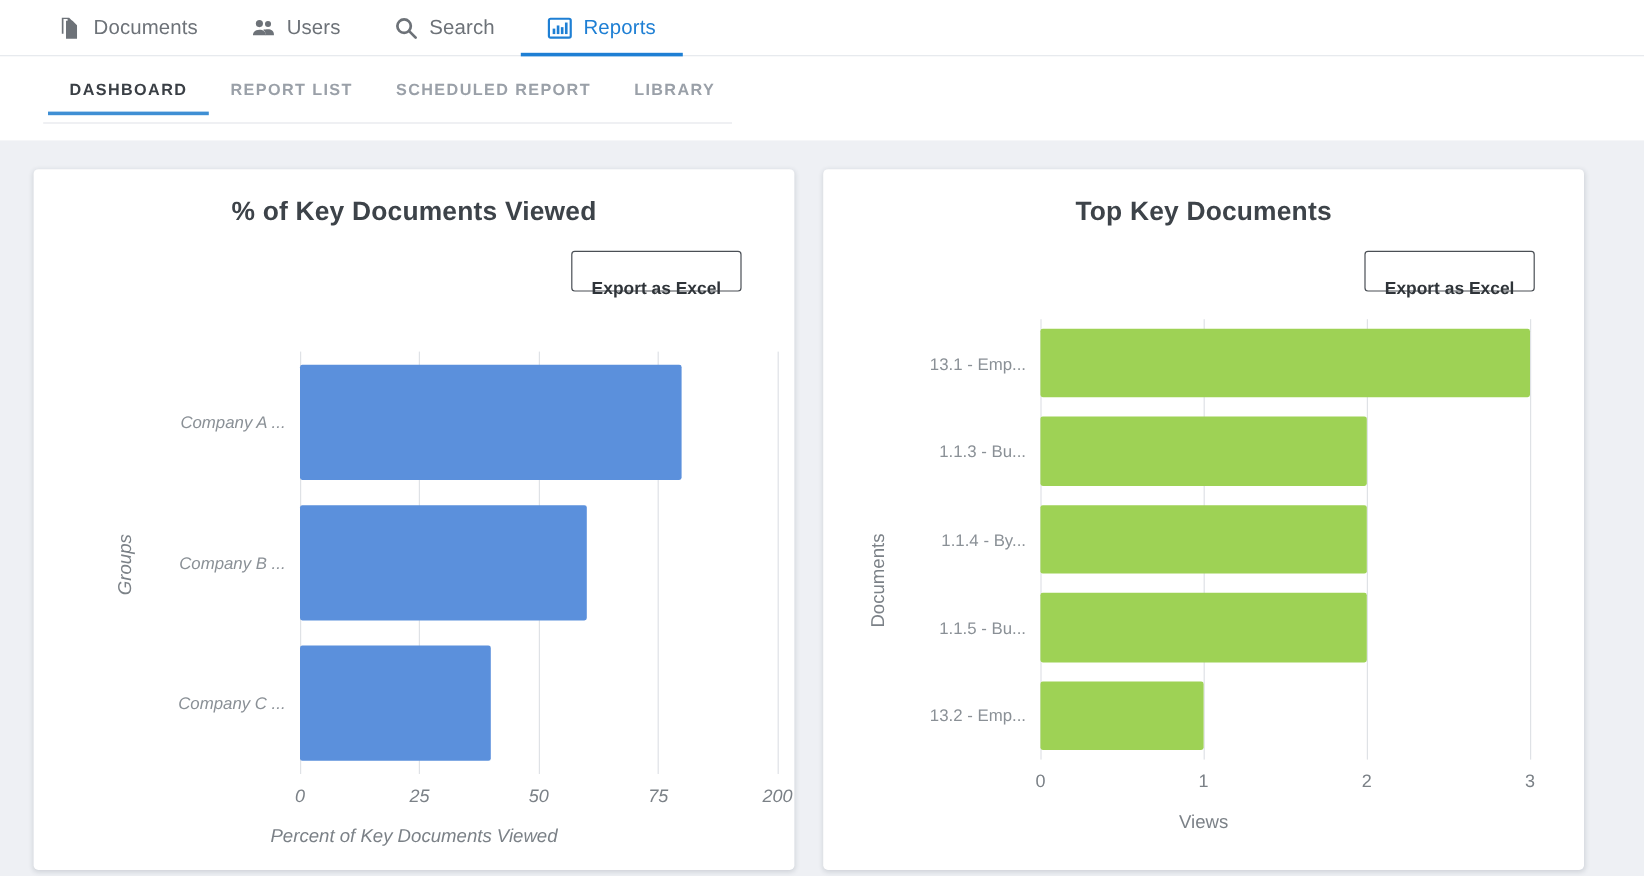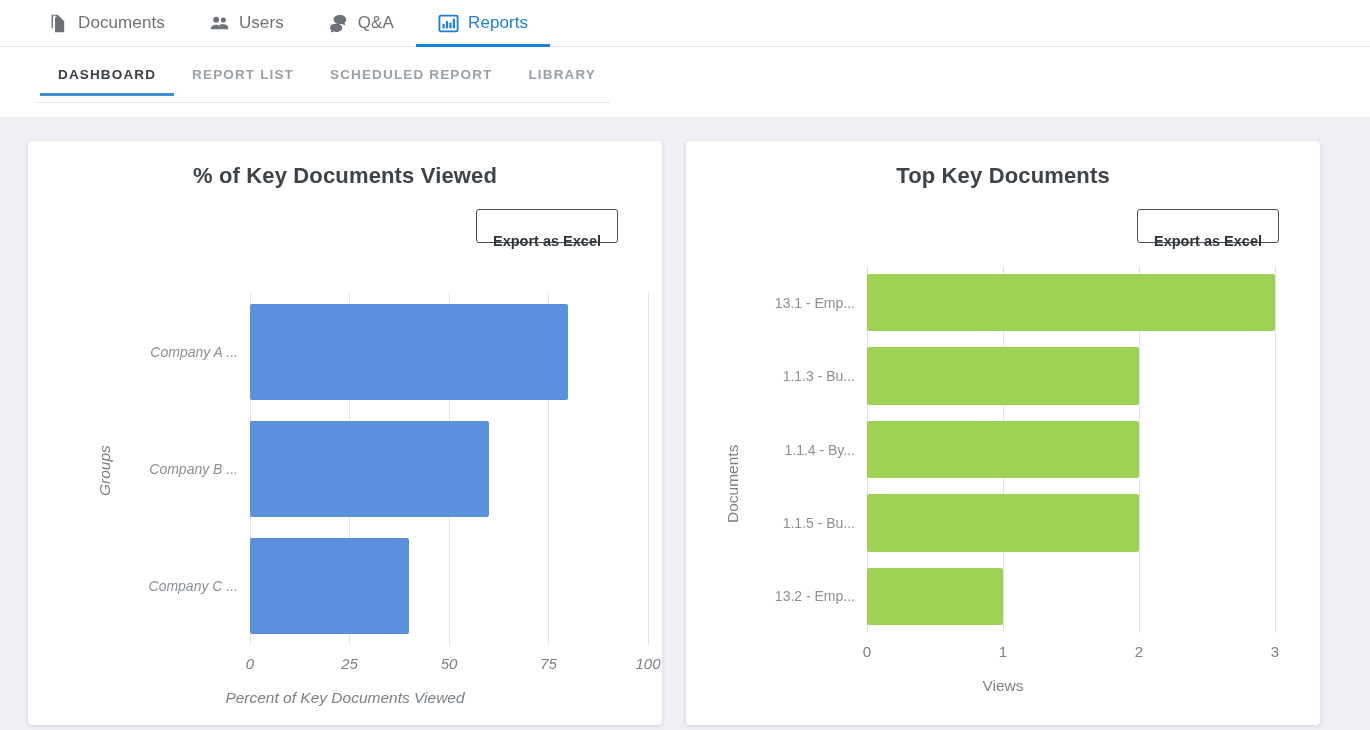--- a/index.html
+++ b/index.html
@@ -132,30 +132,30 @@
       <svg viewBox="0 0 24 24" fill="currentColor">
         <circle cx="8.2" cy="7.6" r="3.4"></circle>
         <circle cx="16.4" cy="8" r="2.9"></circle>
         <path d="M2 18.6c0-3.3 2.8-5.2 6.2-5.2s6.2 1.9 6.2 5.2z"></path>
         <path d="M14.2 18.6c0-2.6-1-4.1-2.6-5 1.3-.6 3-.7 4.8-.7 3.1 0 5.6 1.7 5.6 4.6v1.1z"></path>
       </svg>
     </span>
     <span>Users</span>
   </div>
 
-
   <div class="nav-item">
     <span class="nav-icon">
-      <svg viewBox="0 0 24 24" fill="currentColor">
-        <path d="M9.6 12.4c3.6 0 6.6 2 6.6 4.6s-3 4.6-6.6 4.6c-1 0-2-.15-2.8-.4L3 22.3l.95-2.6c-1-.8-1.6-1.9-1.6-3.1 0-2.6 3-4.6 7.25-4.2z"></path>
-        <path d="M13.6 2.3c4 0 7.3 2.3 7.3 5.2 0 1.4-.8 2.7-2 3.6l1.1 3-4.2-1.6c-.7.2-1.5.3-2.2.3-4 0-7.3-2.3-7.3-5.3S9.6 2.3 13.6 2.3z"></path>
-      </svg>
-    </span>
-    <span>Q&amp;A</span>
-  </div>
+      <svg viewBox="0 0 24 24" fill="none" stroke="currentColor" stroke-width="2.6">
+        <circle cx="10" cy="10" r="6.4"></circle>
+        <line x1="14.8" y1="14.8" x2="21" y2="21" stroke-linecap="round"></line>
+      </svg>
+    </span>
+    <span>Search</span>
+  </div>
+
 
   <div class="nav-item active">
     <span class="nav-icon">
       <svg viewBox="0 0 24 24" fill="currentColor">
         <rect x="1.6" y="3" width="20.8" height="18" rx="1.6" fill="none" stroke="currentColor" stroke-width="2.1"></rect>
         <rect x="5.2" y="12.4" width="2.5" height="5.2"></rect>
         <rect x="9.1" y="9.4" width="2.5" height="8.2"></rect>
         <rect x="13" y="11" width="2.5" height="6.6"></rect>
         <rect x="16.9" y="6.6" width="2.5" height="11"></rect>
       </svg>
@@ -198,21 +198,21 @@
         <div class="bar blue" style="left: 222px; width: 318.4px; top: 162.56px; height: 96.2133px;"></div>
         <div class="ytick" style="top: 210.667px; right: 424px;">Company A ...</div>
         <div class="bar blue" style="left: 222px; width: 238.8px; top: 279.893px; height: 96.2133px;"></div>
         <div class="ytick" style="top: 328px; right: 424px;">Company B ...</div>
         <div class="bar blue" style="left: 222px; width: 159.2px; top: 397.227px; height: 96.2133px;"></div>
         <div class="ytick" style="top: 445.333px; right: 424px;">Company C ...</div>
         <div class="xtick" style="left: 222px; top: 514px;">0</div>
         <div class="xtick" style="left: 321.5px; top: 514px;">25</div>
         <div class="xtick" style="left: 421px; top: 514px;">50</div>
         <div class="xtick" style="left: 520.5px; top: 514px;">75</div>
-        <div class="xtick" style="left: 620px; top: 514px;">100</div>
+        <div class="xtick" style="left: 620px; top: 514px;">200</div>
         <div class="axis-title-x" style="left: 0px; top: 548px;">Percent of Key Documents Viewed</div>
         <div class="axis-title-y" style="left: 68px; top: 355px;">Groups</div>
       </div>
   </div>
 
   <div class="card" id="card-right">
     <div class="card-title">Top Key Documents</div>
     <button class="export-btn">Export as Excel</button>
     <div class="plot" id="plot-right" style="left: 0px; top: 0px; width: 634px; height: 584px;">
         <div class="gridline" style="left: 180.5px; top: 125px; height: 367px;"></div>

